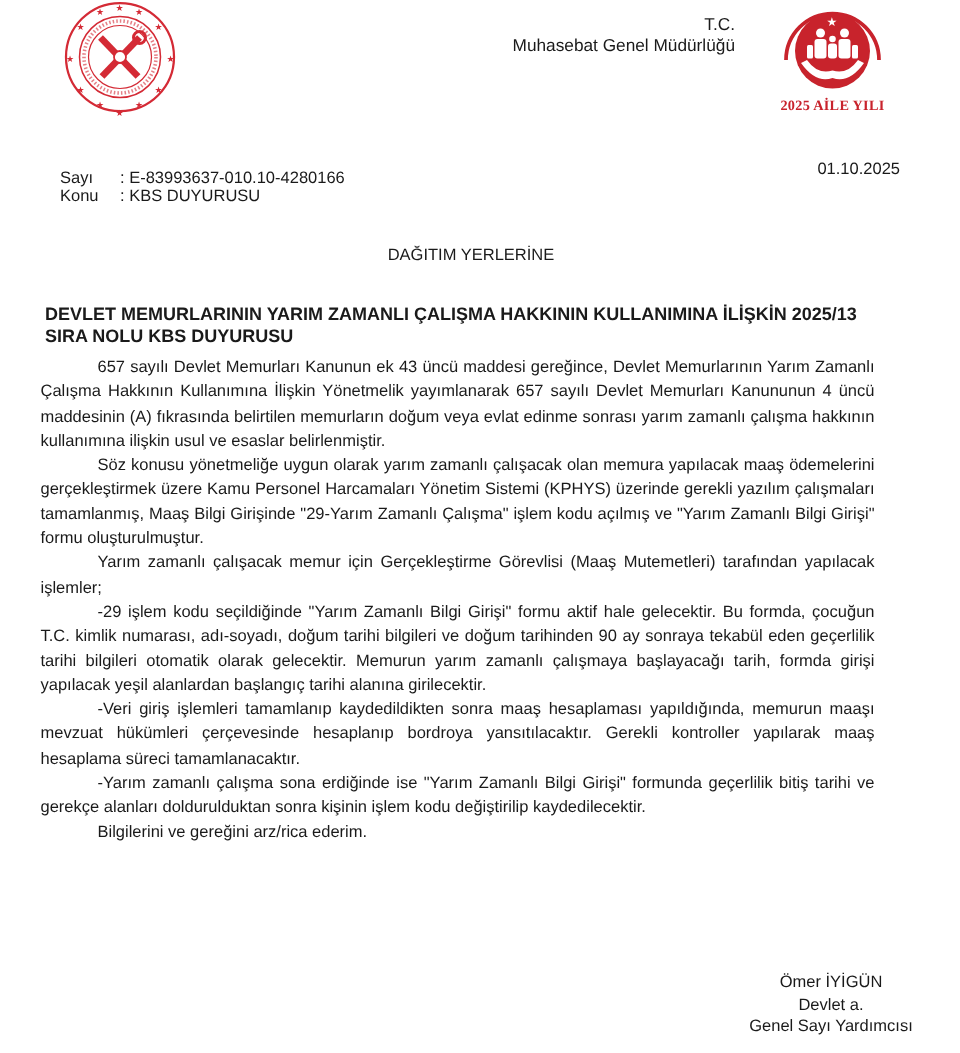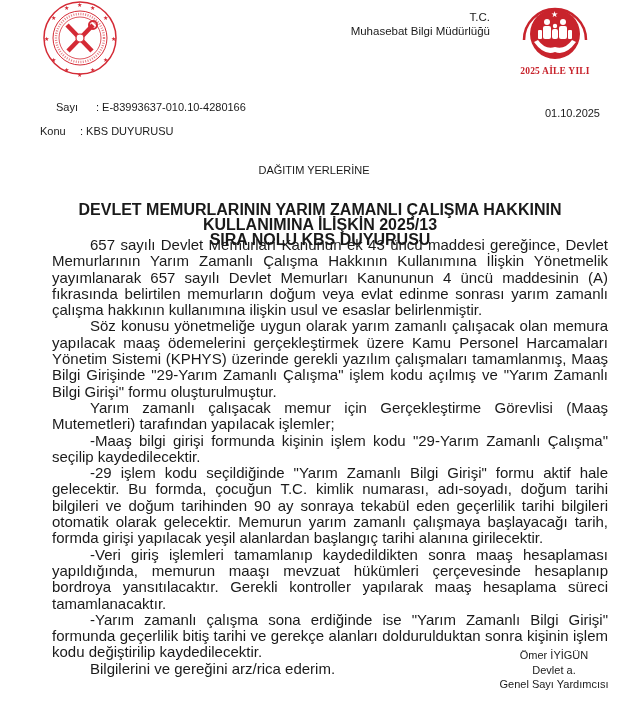--- a/index.html
+++ b/index.html
@@ -20,26 +20,26 @@
     font-size: 11.5px; line-height: 14px; color: #1a1a1a;
   }
   .meta-row { left: 40px; font-size: 11px; line-height: 14px; }
   .meta-label { display: inline-block; width: 40px; }
   .meta-date { right: 40px; font-size: 11px; line-height: 14px; }
   .distribution {
     left: 0; width: 628px; text-align: center; top: 163px;
     font-size: 11px; line-height: 14px;
   }
   .title {
-    left: 30px; width: 580px; text-align: center; top: 202px;
-    font-size: 16px; line-height: 15px; font-weight: bold;
+    left: 30px; width: 580px; text-align: left; top: 202px;
+    font-size: 12px; line-height: 15px; font-weight: bold;
   }
   .body-text {
-    left: 52px; width: 556px; top: 237px;
-    font-size: 15px; line-height: 16.3px; text-align: justify;
+    left: 27px; width: 556px; top: 237px;
+    font-size: 11px; line-height: 16.3px; text-align: justify;
   }
   .body-text p { margin: 0; text-indent: 38px; }
   .signature {
     left: 454px; width: 200px; top: 648px; text-align: center;
     font-size: 11px; line-height: 14.5px;
   }
 </style>
 </head>
 <body>
 
@@ -67,21 +67,21 @@
       <text x="30" y="72">★</text>
         <text x="56" y="72">★</text>
       <text x="43" y="7">★</text>
         <text x="43" y="77">★</text>
     </g>
   </svg>
 </div>
 
 <div class="abs header-block">
   <div>T.C.</div>
-  <div>Muhasebat Bilgi Müdürlüğü</div>
+  <div>Muhasebat Genel Müdürlüğü</div>
 </div>
 
 <div class="abs logo-right">
   <svg width="90" height="66" viewBox="0 0 90 66">
     <path d="M14 40 A31 31 0 1 1 76 40" fill="none" stroke="#c8232c" stroke-width="2.5"></path>
     <circle cx="45" cy="34" r="25" fill="#c8232c"></circle>
     <text x="41" y="17" font-size="8" fill="#fff" font-family="DejaVu Sans, sans-serif">★</text>
     <g fill="#fff">
       <circle cx="37" cy="22" r="3"></circle>
         <circle cx="53" cy="22" r="3"></circle>
@@ -90,40 +90,39 @@
       <rect x="49" y="26" width="8" height="13" rx="2"></rect>
       <rect x="42" y="29" width="6" height="10" rx="2"></rect>
       <rect x="28" y="30" width="4" height="9" rx="1"></rect>
       <rect x="58" y="30" width="4" height="9" rx="1"></rect>
     </g>
     <path d="M24 42 Q34 56 45 52 Q56 56 66 42 L62 40 Q55 50 45 47 Q35 50 28 40 Z" fill="#fff"></path>
   </svg>
   <div class="logo-right-caption">2025 AİLE YILI</div>
 </div>
 
-<div class="abs meta-row" style="top:100px;margin-left:16px;">
+<div class="abs meta-row" style="top:112px;">
   <span class="meta-label">Sayı</span><span>: E-83993637-010.10-4280166</span>
 </div>
 <div class="abs meta-date" style="top:106px;">01.10.2025</div>
 <div class="abs meta-row" style="top:124px;">
   <span class="meta-label">Konu</span><span>: KBS DUYURUSU</span>
 </div>
 
 <div class="abs distribution">DAĞITIM YERLERİNE</div>
 
 <div class="abs title">
   <div>DEVLET MEMURLARININ YARIM ZAMANLI ÇALIŞMA HAKKININ KULLANIMINA İLİŞKİN 2025/13</div>
   <div>SIRA NOLU KBS DUYURUSU</div>
 </div>
 
 <div class="abs body-text">
   <p>657 sayılı Devlet Memurları Kanunun ek 43 üncü maddesi gereğince, Devlet Memurlarının Yarım Zamanlı Çalışma Hakkının Kullanımına İlişkin Yönetmelik yayımlanarak 657 sayılı Devlet Memurları Kanununun 4 üncü maddesinin (A) fıkrasında belirtilen memurların doğum veya evlat edinme sonrası yarım zamanlı çalışma hakkının kullanımına ilişkin usul ve esaslar belirlenmiştir.</p>
   <p>Söz konusu yönetmeliğe uygun olarak yarım zamanlı çalışacak olan memura yapılacak maaş ödemelerini gerçekleştirmek üzere Kamu Personel Harcamaları Yönetim Sistemi (KPHYS) üzerinde gerekli yazılım çalışmaları tamamlanmış, Maaş Bilgi Girişinde "29-Yarım Zamanlı Çalışma" işlem kodu açılmış ve "Yarım Zamanlı Bilgi Girişi" formu oluşturulmuştur.</p>
   <p>Yarım zamanlı çalışacak memur için Gerçekleştirme Görevlisi (Maaş Mutemetleri) tarafından yapılacak işlemler;</p>
-  <p>-Maaş bilgi girişi formunda kişinin işlem kodu  "29-Yarım Zamanlı Çalışma" seçilip kaydedilecektir.</p>
   <p>-29 işlem kodu seçildiğinde "Yarım Zamanlı Bilgi Girişi" formu aktif hale gelecektir. Bu formda, çocuğun T.C. kimlik numarası, adı-soyadı, doğum tarihi bilgileri ve doğum tarihinden 90 ay sonraya tekabül eden geçerlilik tarihi bilgileri otomatik olarak gelecektir. Memurun yarım zamanlı çalışmaya başlayacağı tarih, formda girişi yapılacak yeşil alanlardan başlangıç tarihi alanına girilecektir.</p>
   <p>-Veri giriş işlemleri tamamlanıp kaydedildikten sonra maaş hesaplaması yapıldığında, memurun maaşı mevzuat hükümleri çerçevesinde hesaplanıp bordroya yansıtılacaktır. Gerekli kontroller yapılarak maaş hesaplama süreci tamamlanacaktır.</p>
   <p>-Yarım zamanlı çalışma sona erdiğinde ise "Yarım Zamanlı Bilgi Girişi" formunda geçerlilik bitiş tarihi ve gerekçe alanları doldurulduktan sonra kişinin işlem kodu değiştirilip kaydedilecektir.</p>
   <p>Bilgilerini ve gereğini arz/rica ederim.</p>
 </div>
 
 <div class="abs signature">
   <div>Ömer İYİGÜN</div>
   <div>Devlet a.</div>
   <div>Genel Sayı Yardımcısı</div>

